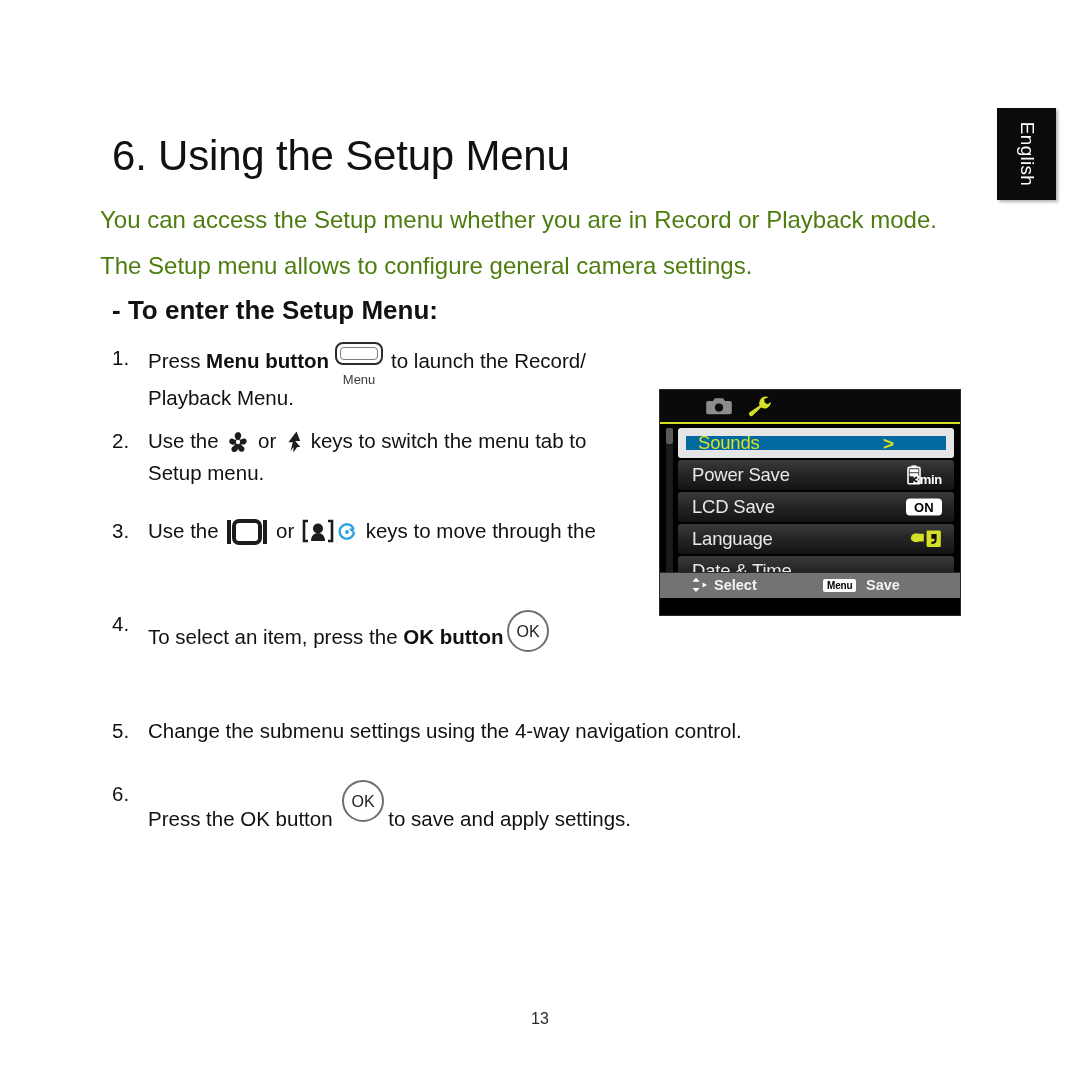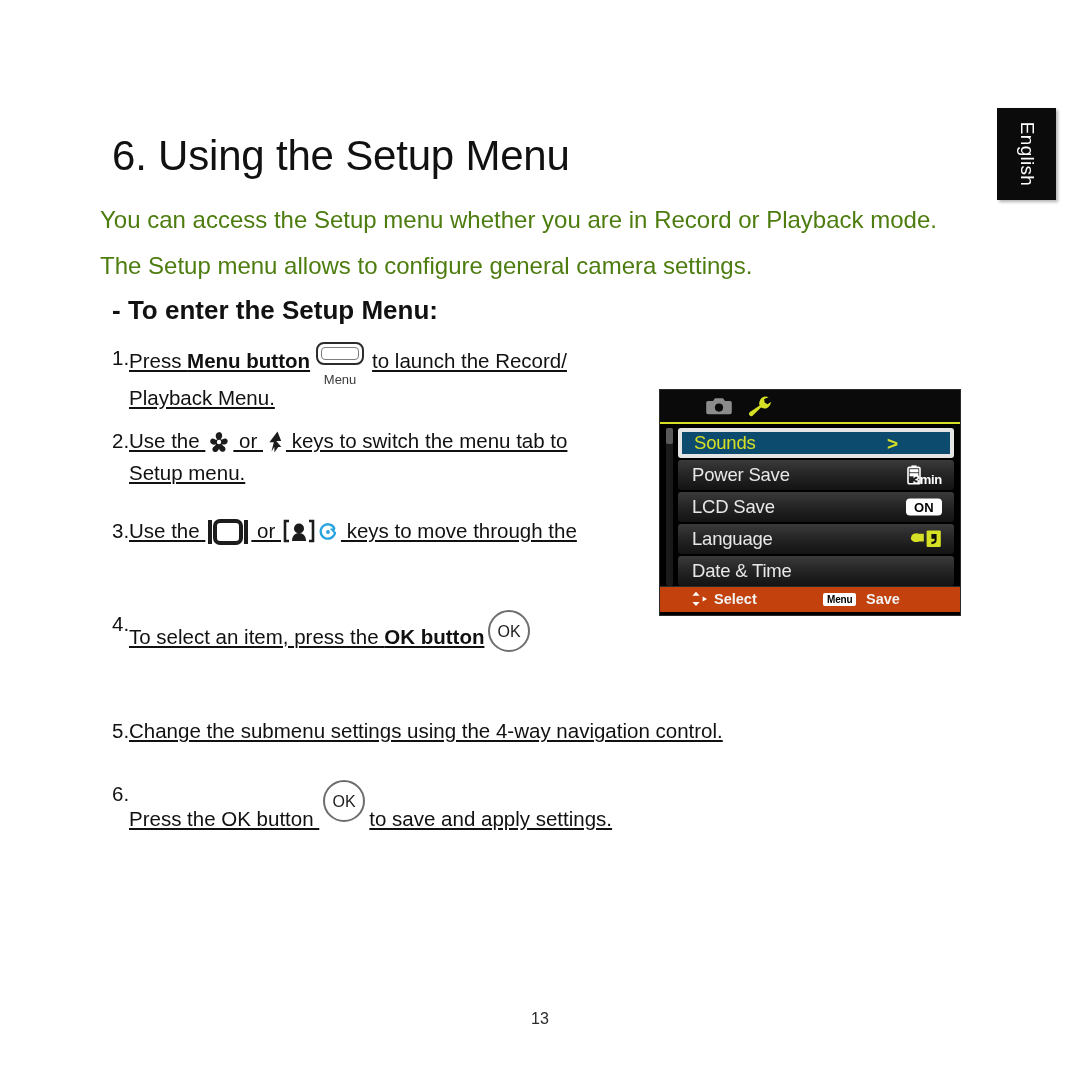--- a/index.html
+++ b/index.html
@@ -78,23 +78,22 @@
     line-height: 32px;
   }
   .step .num {
     position: absolute;
     left: 0;
     top: 0;
     width: 30px;
     text-align: left;
   }
   .step .body {
-    margin-left: 17px;
+    margin-left: 36px;
     display: block;
-    text-decoration: underline;
   }
   .step .ln { display: block; white-space: nowrap; }
   .b { font-weight: bold; }
 
   #step-1 { top: 342px; }
   #step-2 { top: 425px; }
   #step-3 { top: 515px; }
   #step-4 { top: 608px; }
   #step-5 { top: 715px; }
   #step-6 { top: 778px; }
@@ -228,22 +227,22 @@
   }
   .lcd-row {
     position: relative;
     margin: 0 6px 2px 18px;
     height: 30px;
     border-radius: 3px;
     background: linear-gradient(180deg,#3a3a3a 0%,#262626 45%,#131313 100%);
     box-sizing: border-box;
   }
   .lcd-row.selected {
-    background: #0c4a6e;
-    border: 4px solid #e5e5e5;
+    background: #0369a1;
+    border: 8px solid #e5e5e5;
   }
   .lcd-row .rlabel {
     position: absolute;
     left: 14px;
     top: 50%;
     transform: translateY(-50%);
     font-size: 18.5px;
     color: #e8e8e8;
     font-family: "Liberation Sans", sans-serif;
     letter-spacing: -0.2px;
@@ -295,24 +294,24 @@
     padding: 2px 8px 2px 8px;
     letter-spacing: 0.3px;
     line-height: 13px;
   }
   
   .badge-lang { width: 32px; height: 20px; }
 
   #lcd-status {
     position: absolute;
     left: 0;
-    bottom: 3px;
+    bottom: 17px;
     width: 100%;
     height: 25px;
-    background: #c2410c;
+    background: #737373;
     border-top: 1px solid #2c2c2c;
   }
   #lcd-status .sel-arrows {
     position: absolute;
     left: 30px;
     top: 4px;
     width: 18px;
     height: 17px;
   }
   #lcd-status .sel-text {

